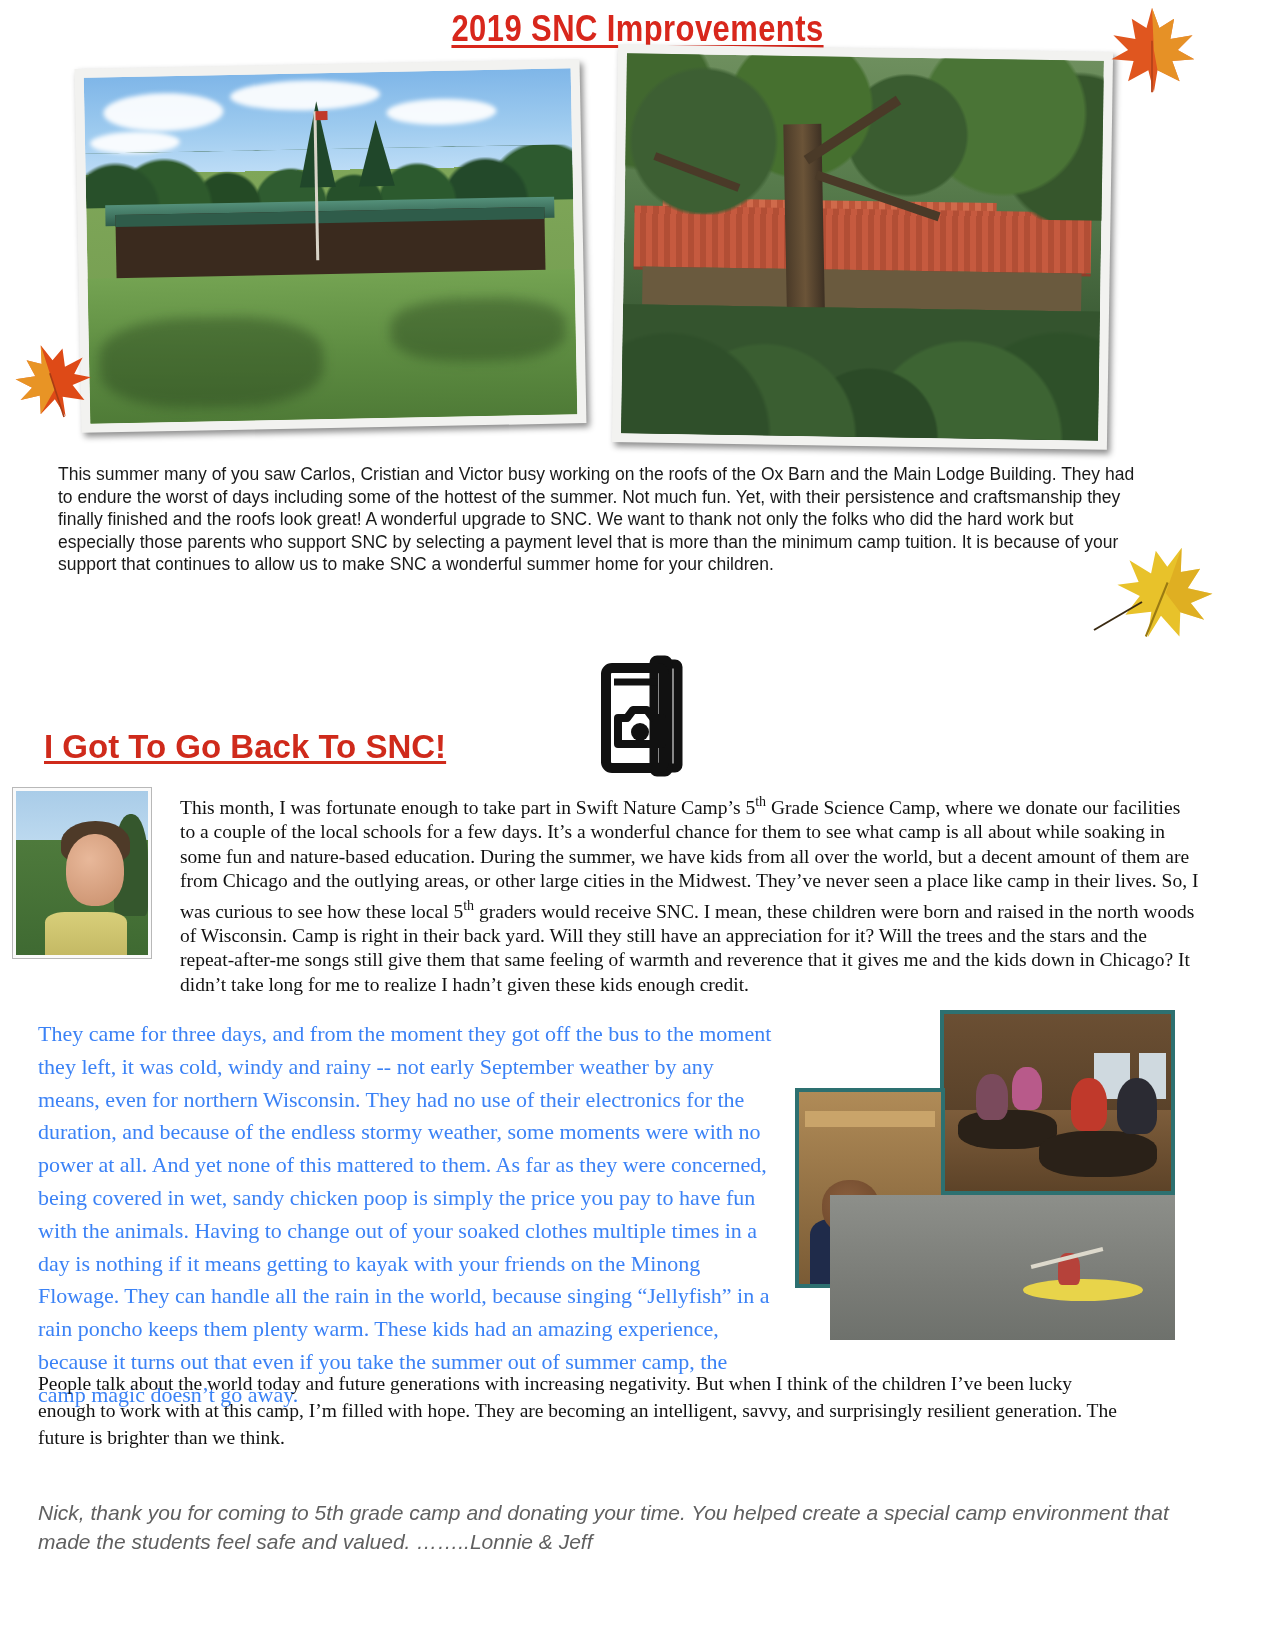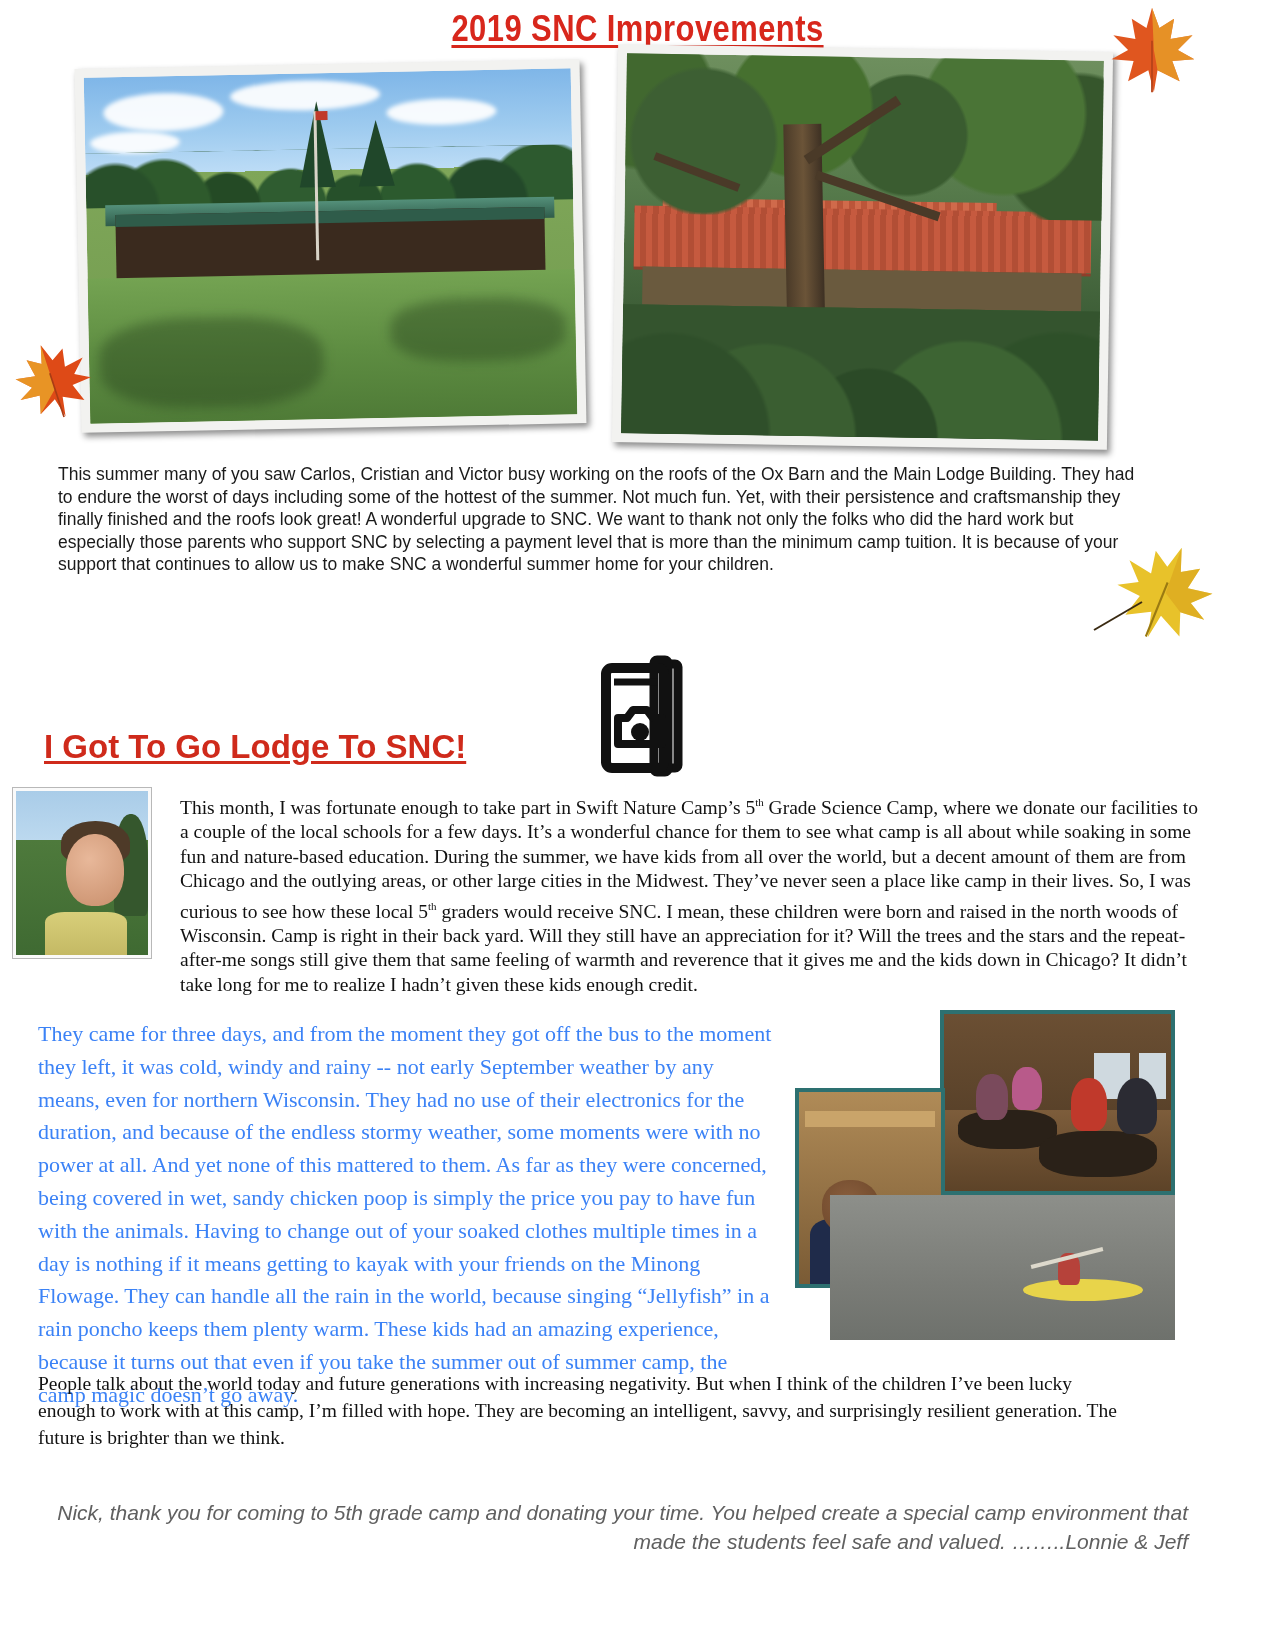--- a/index.html
+++ b/index.html
@@ -138,36 +138,36 @@
     background:linear-gradient(#d8cf7a,#c4b964);border-radius:24% 24% 0 0;}
   .p-tree{position:absolute;right:0;top:14%;width:26%;height:62%;background:#35572d;
     border-radius:46% 46% 10% 10%;}
 
   
   .article{
     position:absolute;left:180px;top:790px;width:1020px;
     font-family:"Liberation Serif",serif;
     font-size:19.5px;line-height:24.5px;color:#111;text-align:left;
   }
-  .article sup{font-size:11px;vertical-align:super;}
+  .article sup{font-size:14px;vertical-align:super;}
 
   .para2{
     position:absolute;left:38px;top:1018px;width:735px;
     font-family:"Liberation Serif",serif;
     font-size:22px;line-height:32.8px;color:#3b82f6;
   }
   .para3{
     position:absolute;left:38px;top:1370px;width:1090px;
     font-family:"Liberation Serif",serif;
     font-size:19.5px;line-height:27px;color:#111;
   }
   .signoff{
     position:absolute;left:38px;top:1498px;width:1150px;
     font-family:"Liberation Sans",sans-serif;
-    font-style:italic;font-size:21px;line-height:29px;color:#606060;text-align:right;
+    font-style:italic;font-size:21px;line-height:29px;color:#606060;
   }
 
   
   .tealframe{position:absolute;border:4px solid #2d7070;box-sizing:border-box;overflow:hidden;}
   #photo-kids-lodge{left:940px;top:1010px;width:235px;height:185px;}
   #photo-boy{left:795px;top:1088px;width:150px;height:200px;}
   #photo-kayak{left:830px;top:1195px;width:345px;height:145px;border:none;}
 
   .pk-wall{position:absolute;inset:0;background:linear-gradient(#6b4f33,#4b3722);}
   .pk-win{position:absolute;background:#cfd9df;}
@@ -275,21 +275,21 @@
       <rect x="8" y="16" width="58" height="100" rx="6" fill="none" stroke="#111" stroke-width="10"></rect>
 
       <path d="M16 30 H60" stroke="#111" stroke-width="7"></path>
 
       <path d="M20 66 h9 l6 -8 h14 l6 8 h9 v26 h-44 z" fill="none" stroke="#111" stroke-width="8" stroke-linejoin="round"></path>
       <circle cx="42" cy="80" r="9" fill="#111"></circle>
     </svg>
   </div>
 
 
-  <div class="snc-head">I Got To Go Lodge To SNC!</div>
+  <div class="snc-head">I Got To Go Back To SNC!</div>
 
   <div id="portrait">
     <div class="portrait-img">
       <div class="p-tree"></div>
       <div class="p-hair"></div>
       <div class="p-face"></div>
       <div class="p-shirt"></div>
     </div>
   </div>
 

